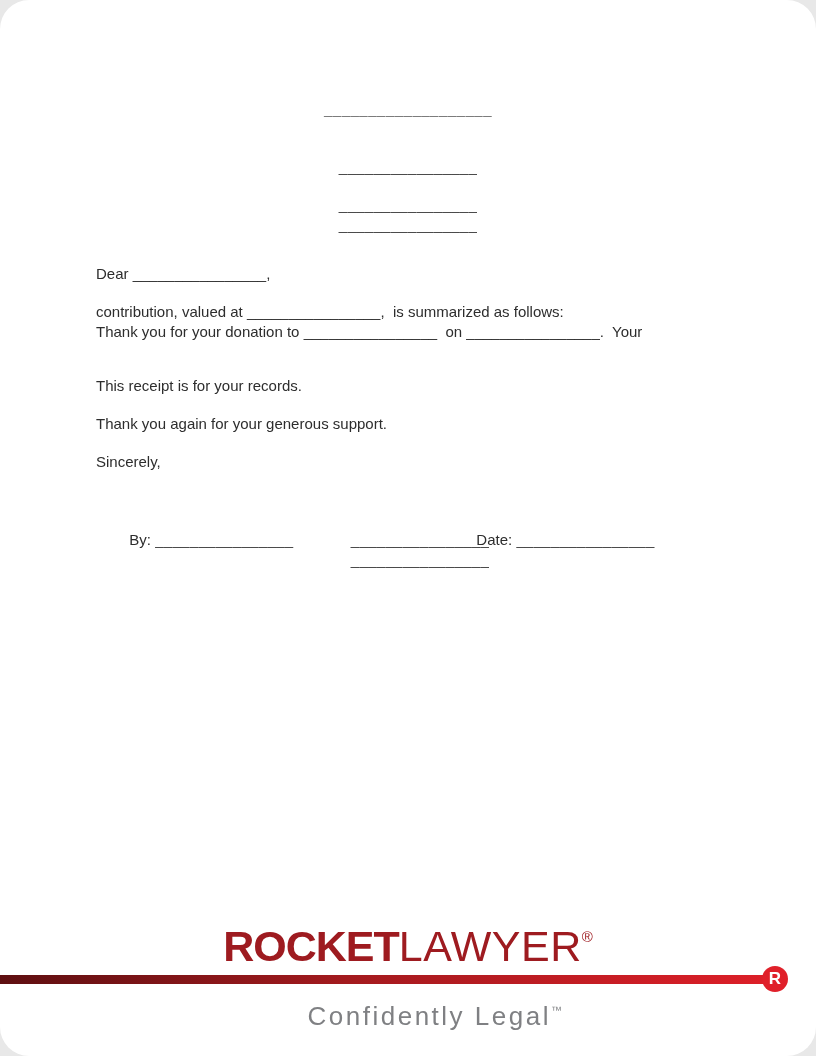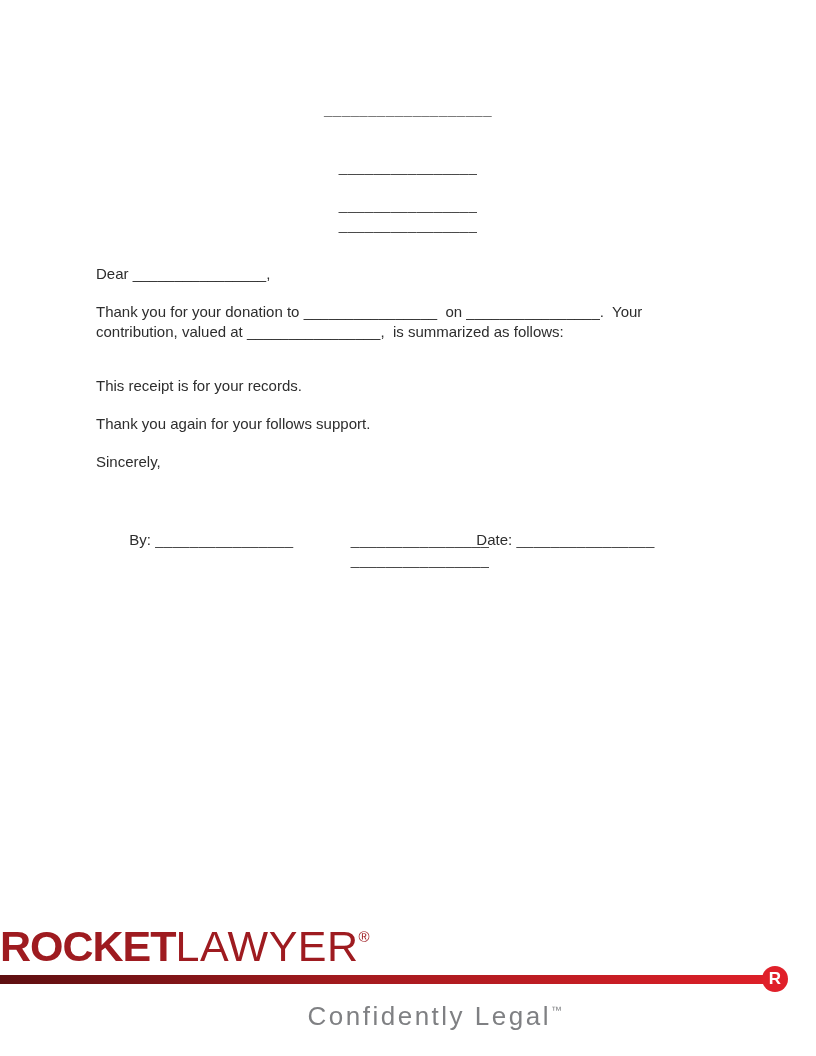--- a/index.html
+++ b/index.html
@@ -5,20 +5,21 @@
   html, body { margin: 0; padding: 0; background: #e8e8e8; }
   .page {
     position: relative;
     width: 816px;
     height: 1056px;
     margin: 0 auto;
     background: #ffffff;
     font-family: "Liberation Sans", sans-serif;
     color: #2d2d2d;
     overflow: hidden;
+    border-radius: 29px;
   }
   .content {
     position: absolute;
     top: 0;
     left: 96px;
     right: 96px;
     font-size: 15px;
     line-height: 20px;
   }
   .pline { display: block; white-space: pre-wrap; }
@@ -44,20 +45,21 @@
   .sig-row { position: relative; margin-top: 38px; height: 20px; }
   .by-line { position: absolute; left: 0; top: 0; white-space: pre-wrap; }
   .date-line { position: absolute; left: 347px; top: 0; white-space: pre-wrap; }
   .under-by { padding-left: 24px; }
 
   .footer-logo-line {
     position: absolute;
     top: 914px;
     left: 0;
     width: 100%;
+    text-align: center;
     color: #9e1b20;
     line-height: 46px;
     white-space: nowrap;
   }
   .logo-rocket { font-size: 43px; font-weight: 800; letter-spacing: -1px; }
   .logo-lawyer { font-size: 43px; font-weight: 300; letter-spacing: 0.5px; }
   .logo-reg { font-size: 15px; font-weight: 400; vertical-align: 19px; letter-spacing: 0; }
 
   .accent-bar {
     position: absolute;
@@ -108,30 +110,30 @@
     <div class="pline blank recipient-name">________________</div>
 
     <div class="address-block">
       <span class="pline blank">________________</span>
       <span class="pline blank">________________</span>
     </div>
 
     <div class="salutation">Dear ________________,</div>
 
     <div class="para">
+      <span class="pline">contribution, valued at ________________,  is summarized as follows:</span>
       <span class="pline">Thank you for your donation to ________________  on ________________.  Your</span>
-      <span class="pline">contribution, valued at ________________,  is summarized as follows:</span>
     </div>
 
     <div class="bullet-item">
     </div>
 
     <div class="pline receipt-note">This receipt is for your records.</div>
 
-    <div class="pline closing-thanks">Thank you again for your follows support.</div>
+    <div class="pline closing-thanks">Thank you again for your generous support.</div>
 
     <div class="pline signoff">Sincerely,</div>
 
     <div class="sig-row">
       <span class="by-line">
         <span>By: </span><span class="blank">________________</span>
       </span>
       <span class="date-line">
         <span>Date: </span><span class="blank">________________</span>
       </span>

